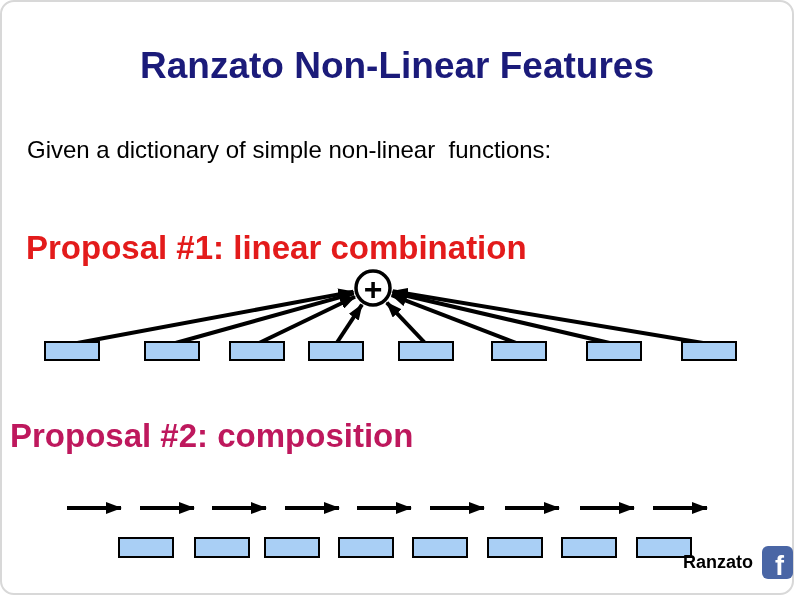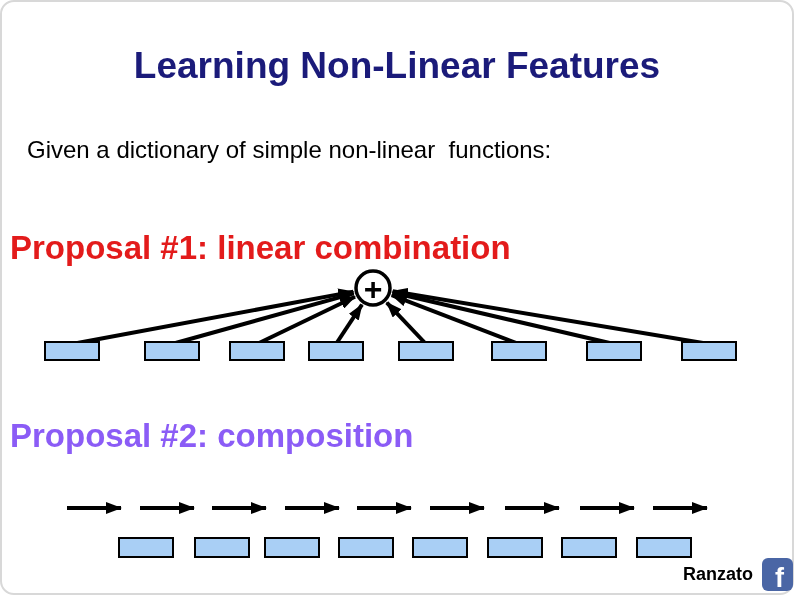--- a/index.html
+++ b/index.html
@@ -17,44 +17,44 @@
     font-size:37px;font-weight:bold;line-height:44px;
   }
   .intro{
     position:absolute;left:27px;top:108px;
     font-size:24px;line-height:36px;color:#000;white-space:pre;
   }
   .proposal{
     position:absolute;left:10px;font-size:33px;font-weight:bold;line-height:42px;
     white-space:pre;
   }
-  .proposal.p1{top:200px;}
+  .proposal.p1{top:200px;margin-left:16px;}
   .proposal.p2{top:388px;}
   svg.diagram{position:absolute;left:0;display:block;}
   #diagram1{top:245px;}
   #diagram2{top:490px;}
   .credit{
-    position:absolute;right:1px;bottom:4px;height:34px;
+    position:absolute;right:1px;bottom:16px;height:34px;
     display:flex;align-items:center;gap:9px;
   }
   .credit-name{font-size:18px;font-weight:bold;color:#000;}
   .fb-badge{
     width:31px;height:33px;border-radius:6px;
     display:flex;align-items:center;justify-content:center;
     color:#fff;font-size:27px;font-weight:bold;
     overflow:hidden;
   }
   .fb-badge span{transform:translate(2px,4px);}
 </style>
 </head>
 <body>
 
 <div class="frame"></div>
 
-<h1 class="title" style="color: rgb(27, 27, 122);">Learning Non-Linear Features</h1>
+<h1 class="title" style="color: rgb(27, 27, 122);">Ranzato Non-Linear Features</h1>
 
 <p class="intro">Given a dictionary of simple non-linear  functions:</p>
 
 <h2 class="proposal p1" style="color: rgb(227, 27, 27);">Proposal #1: linear combination</h2>
 
 <svg id="diagram1" class="diagram" width="794" height="130" viewBox="0 245 794 130">
     <defs>
       <marker id="ah1" markerUnits="userSpaceOnUse" markerWidth="16" markerHeight="12" refX="15" refY="6" orient="auto">
         <path d="M0,0 L16,6 L0,12 Z" fill="#000000"></path>
       </marker>
@@ -72,21 +72,21 @@
     <rect x="230" y="342" width="54" height="18" fill="#a9cff5" stroke="#000000" stroke-width="2"></rect>
     <rect x="309" y="342" width="54" height="18" fill="#a9cff5" stroke="#000000" stroke-width="2"></rect>
     <rect x="399" y="342" width="54" height="18" fill="#a9cff5" stroke="#000000" stroke-width="2"></rect>
     <rect x="492" y="342" width="54" height="18" fill="#a9cff5" stroke="#000000" stroke-width="2"></rect>
     <rect x="587" y="342" width="54" height="18" fill="#a9cff5" stroke="#000000" stroke-width="2"></rect>
     <rect x="682" y="342" width="54" height="18" fill="#a9cff5" stroke="#000000" stroke-width="2"></rect>
     <circle cx="373" cy="288" r="17" fill="#ffffff" stroke="#000000" stroke-width="3.5"></circle>
     <text x="373" y="289" text-anchor="middle" dominant-baseline="central" font-size="32" font-weight="bold" font-family="&quot;Liberation Sans&quot;,&quot;DejaVu Sans&quot;,sans-serif" fill="#000000">+</text>
   </svg>
 
-<h2 class="proposal p2" style="color: #8b5cf6;">Proposal #2: composition</h2>
+<h2 class="proposal p2" style="color: #be185d;">Proposal #2: composition</h2>
 
 <svg id="diagram2" class="diagram" width="794" height="105" viewBox="0 490 794 105">
     <defs>
       <marker id="ah2" markerUnits="userSpaceOnUse" markerWidth="16" markerHeight="12" refX="15" refY="6" orient="auto">
         <path d="M0,0 L16,6 L0,12 Z" fill="#000000"></path>
       </marker>
     </defs>
     <line x1="67" y1="508" x2="121" y2="508" stroke="#000000" stroke-width="4" marker-end="url(#ah2)"></line>
     <line x1="140" y1="508" x2="194" y2="508" stroke="#000000" stroke-width="4" marker-end="url(#ah2)"></line>
     <line x1="212" y1="508" x2="266" y2="508" stroke="#000000" stroke-width="4" marker-end="url(#ah2)"></line>

